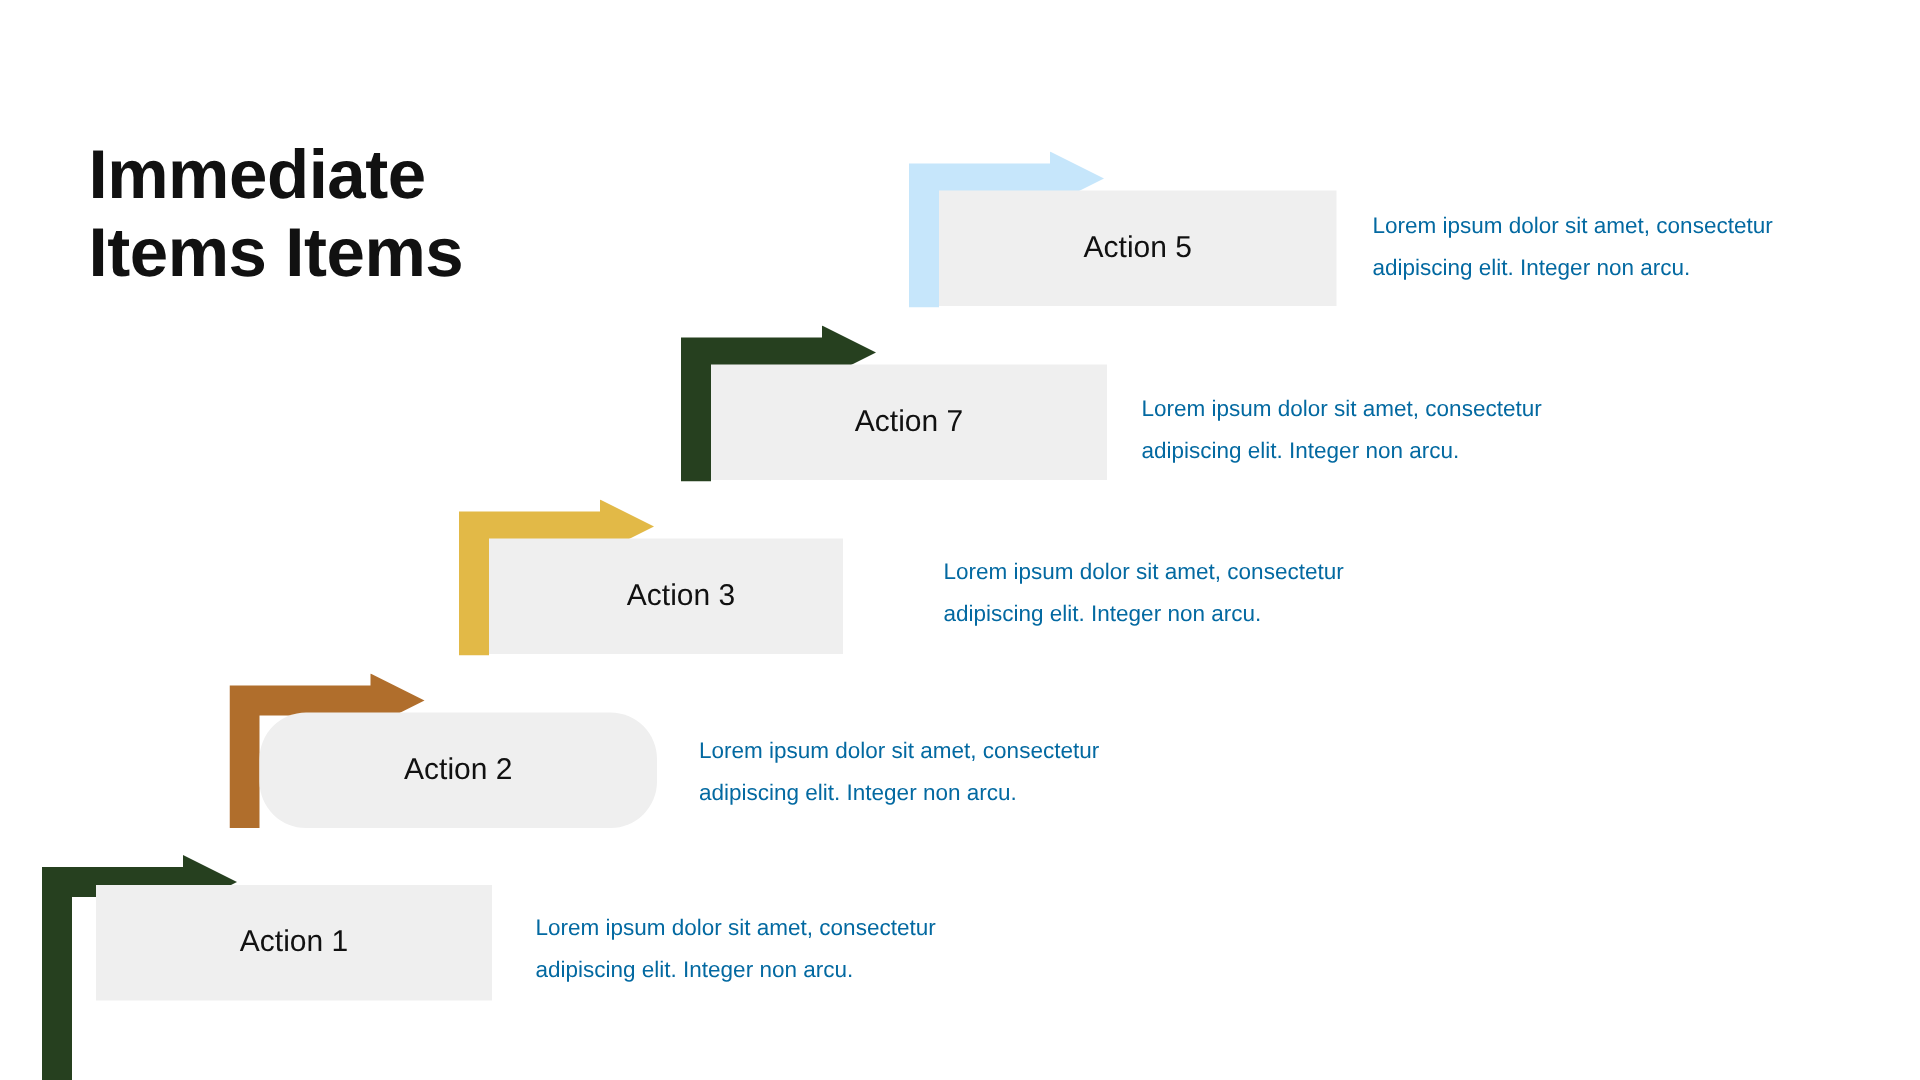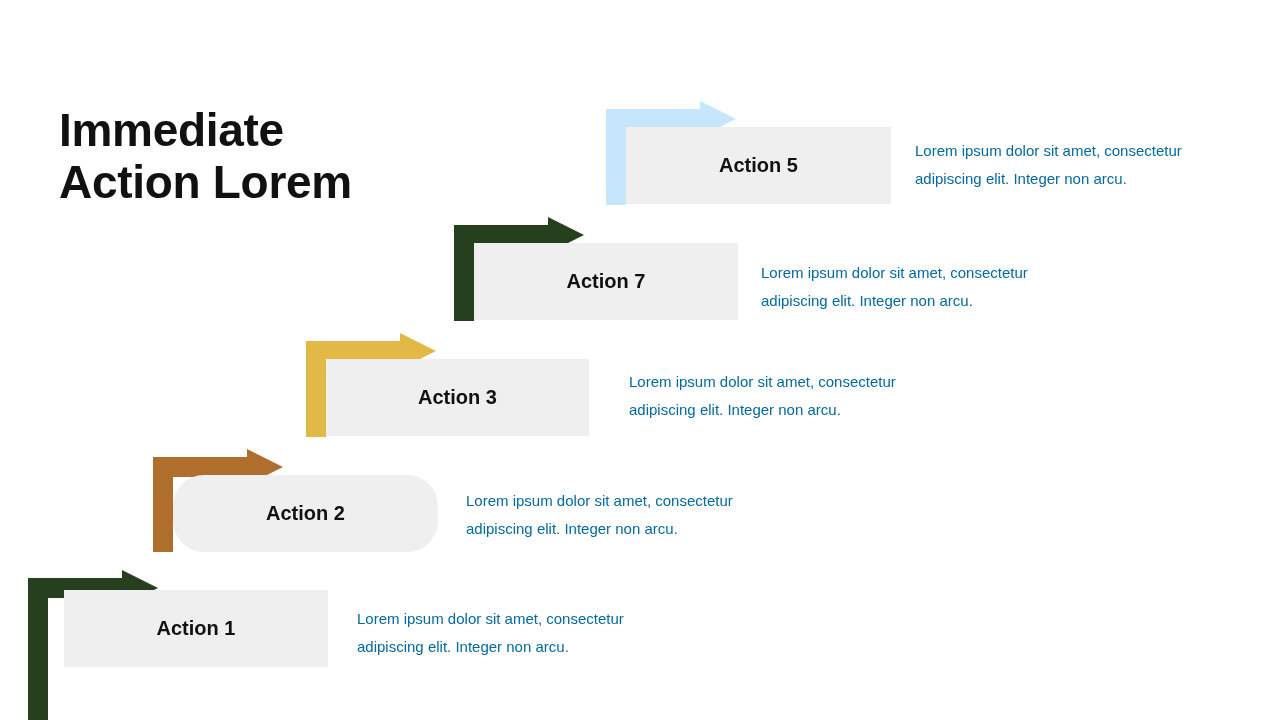--- a/index.html
+++ b/index.html
@@ -1,30 +1,30 @@
 <!DOCTYPE html>
 <html><head>
 <meta charset="utf-8">
 <style>
   html, body { margin:0; padding:0; }
   body { width:1280px; height:720px; background:#ffffff; position:relative; overflow:hidden;
          font-family:"Liberation Sans", "DejaVu Sans", sans-serif; color:#111; }
-  .title { position:absolute; left:59px; top:104px; font-size:46px; font-weight:bold; line-height:52px; letter-spacing:-0.3px; margin:0; }
+  .title { position:absolute; left:59px; top:90px; font-size:46px; font-weight:bold; line-height:52px; letter-spacing:-0.3px; margin:0; }
   .title span { display:block; }
   .arrow { position:absolute; }
   .box { position:absolute; background:#efefef; display:flex; align-items:center; justify-content:center; }
-  .box-label { font-size:20px; font-weight:bold; color:#111; }
+  .box-label { font-size:20px; font-weight:normal; color:#111; }
   .desc { position:absolute; font-size:15px; line-height:28px; color:#0369a1; width:330px; }
 </style>
 </head>
 <body>
 
 <h1 class="title">
   <span>Immediate</span>
-  <span>Action Lorem</span>
+  <span>Items Items</span>
 </h1>
 
 <div>
   <svg class="arrow" style="left:28px;top:570px;" width="132" height="150" viewBox="0 0 132 150">
     <path d="M0 150 L0 8 L94 8 L94 0 L130 18 L94 36 L94 28 L20 28 L20 150 Z" fill="#26401f"></path>
   </svg>
   <div class="box" style="left:64px;top:590px;width:264px;height:77px;">
     <span class="box-label">Action 1</span>
   </div>
   <div class="desc" style="left:357px;top:605px;">
@@ -43,21 +43,21 @@
   <div class="desc" style="left:466px;top:487px;">
     <div>Lorem ipsum dolor sit amet, consectetur</div>
     <div>adipiscing elit. Integer non arcu.</div>
   </div>
 </div>
 
 <div>
   <svg class="arrow" style="left:306px;top:333px;" width="132" height="104" viewBox="0 0 132 104">
     <path d="M0 104 L0 8 L94 8 L94 0 L130 18 L94 36 L94 28 L20 28 L20 104 Z" fill="#e2b947"></path>
   </svg>
-  <div class="box" style="left:326px;top:359px;width:263px;height:77px;">
+  <div class="box" style="left:326px;top:359px;width:216px;height:77px;padding-left:20px;">
     <span class="box-label">Action 3</span>
   </div>
   <div class="desc" style="left:629px;top:368px;">
     <div>Lorem ipsum dolor sit amet, consectetur</div>
     <div>adipiscing elit. Integer non arcu.</div>
   </div>
 </div>
 
 <div>
   <svg class="arrow" style="left:454px;top:217px;" width="132" height="104" viewBox="0 0 132 104">

